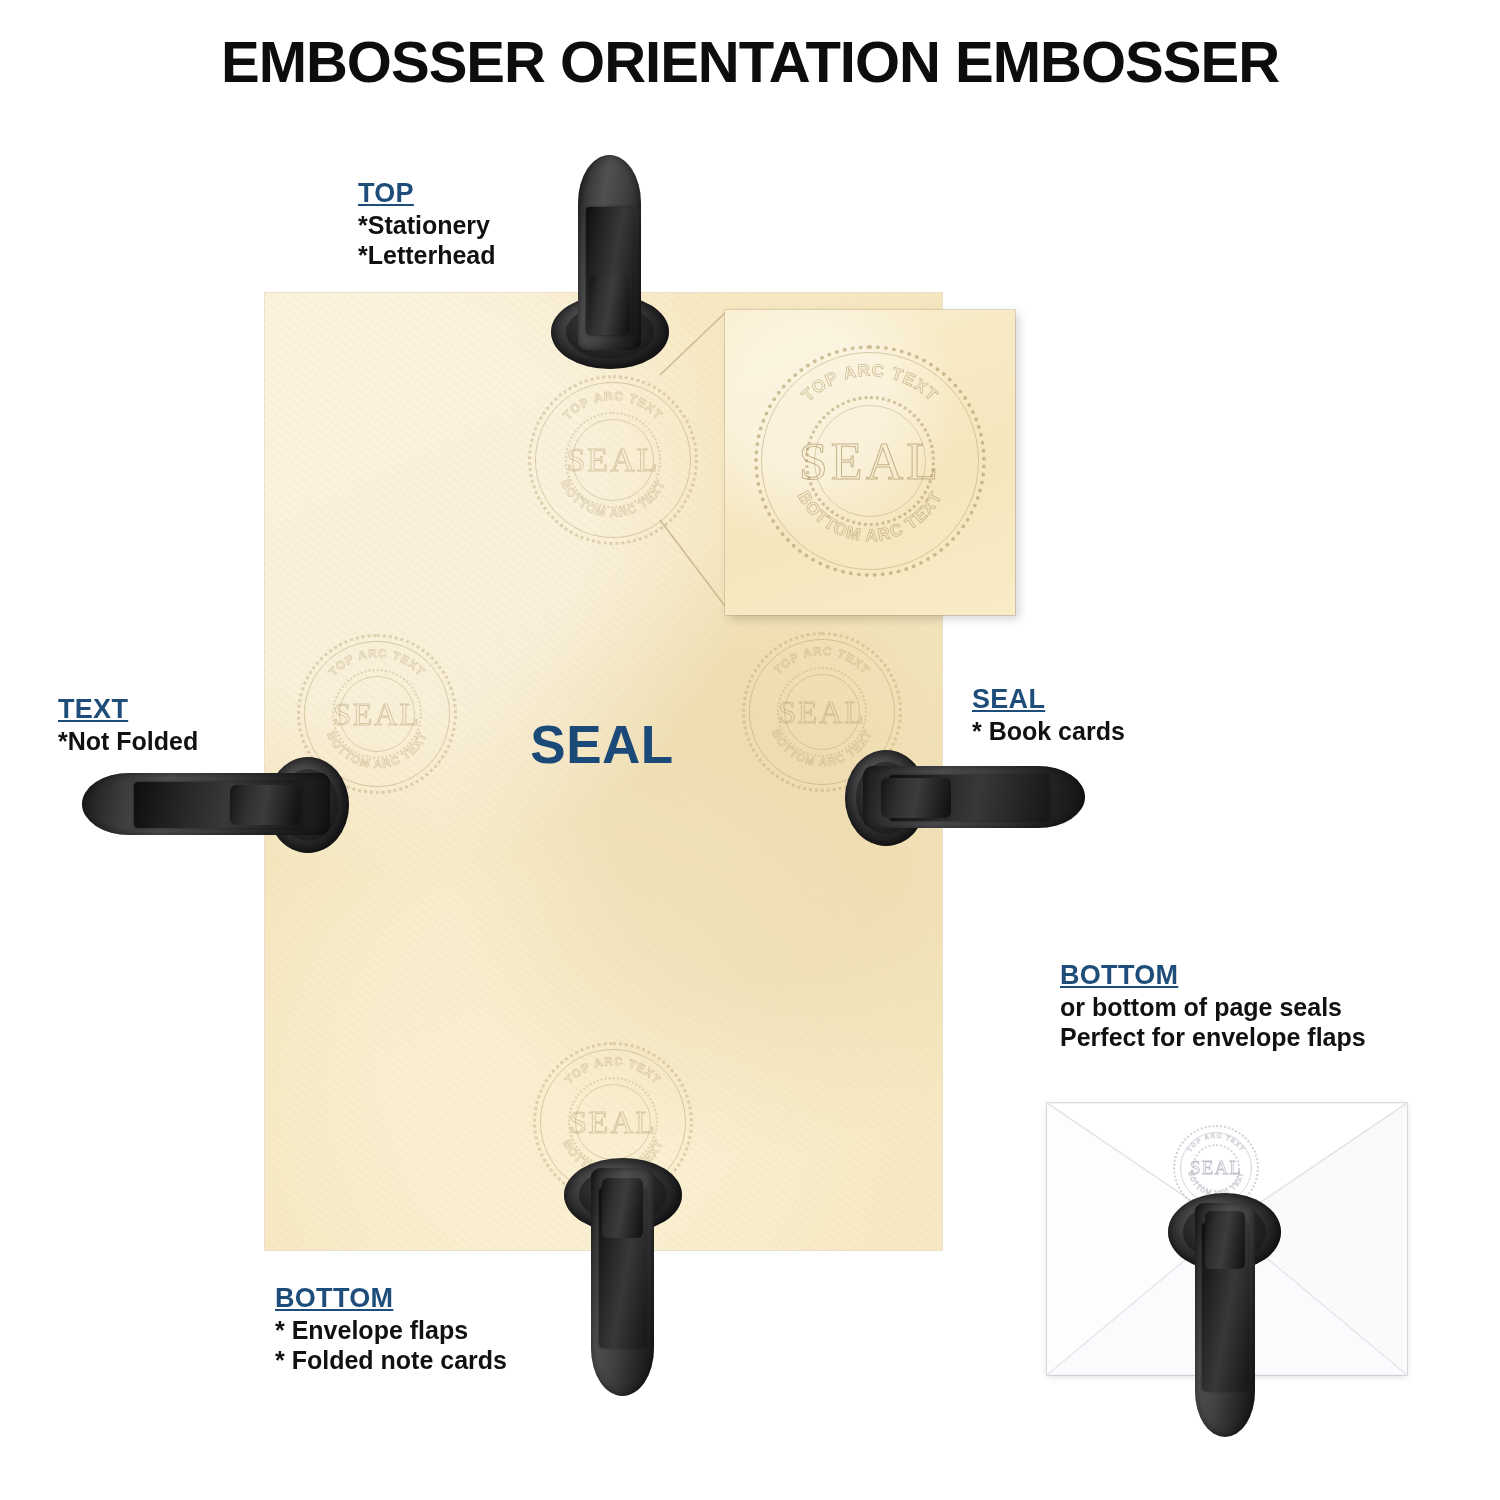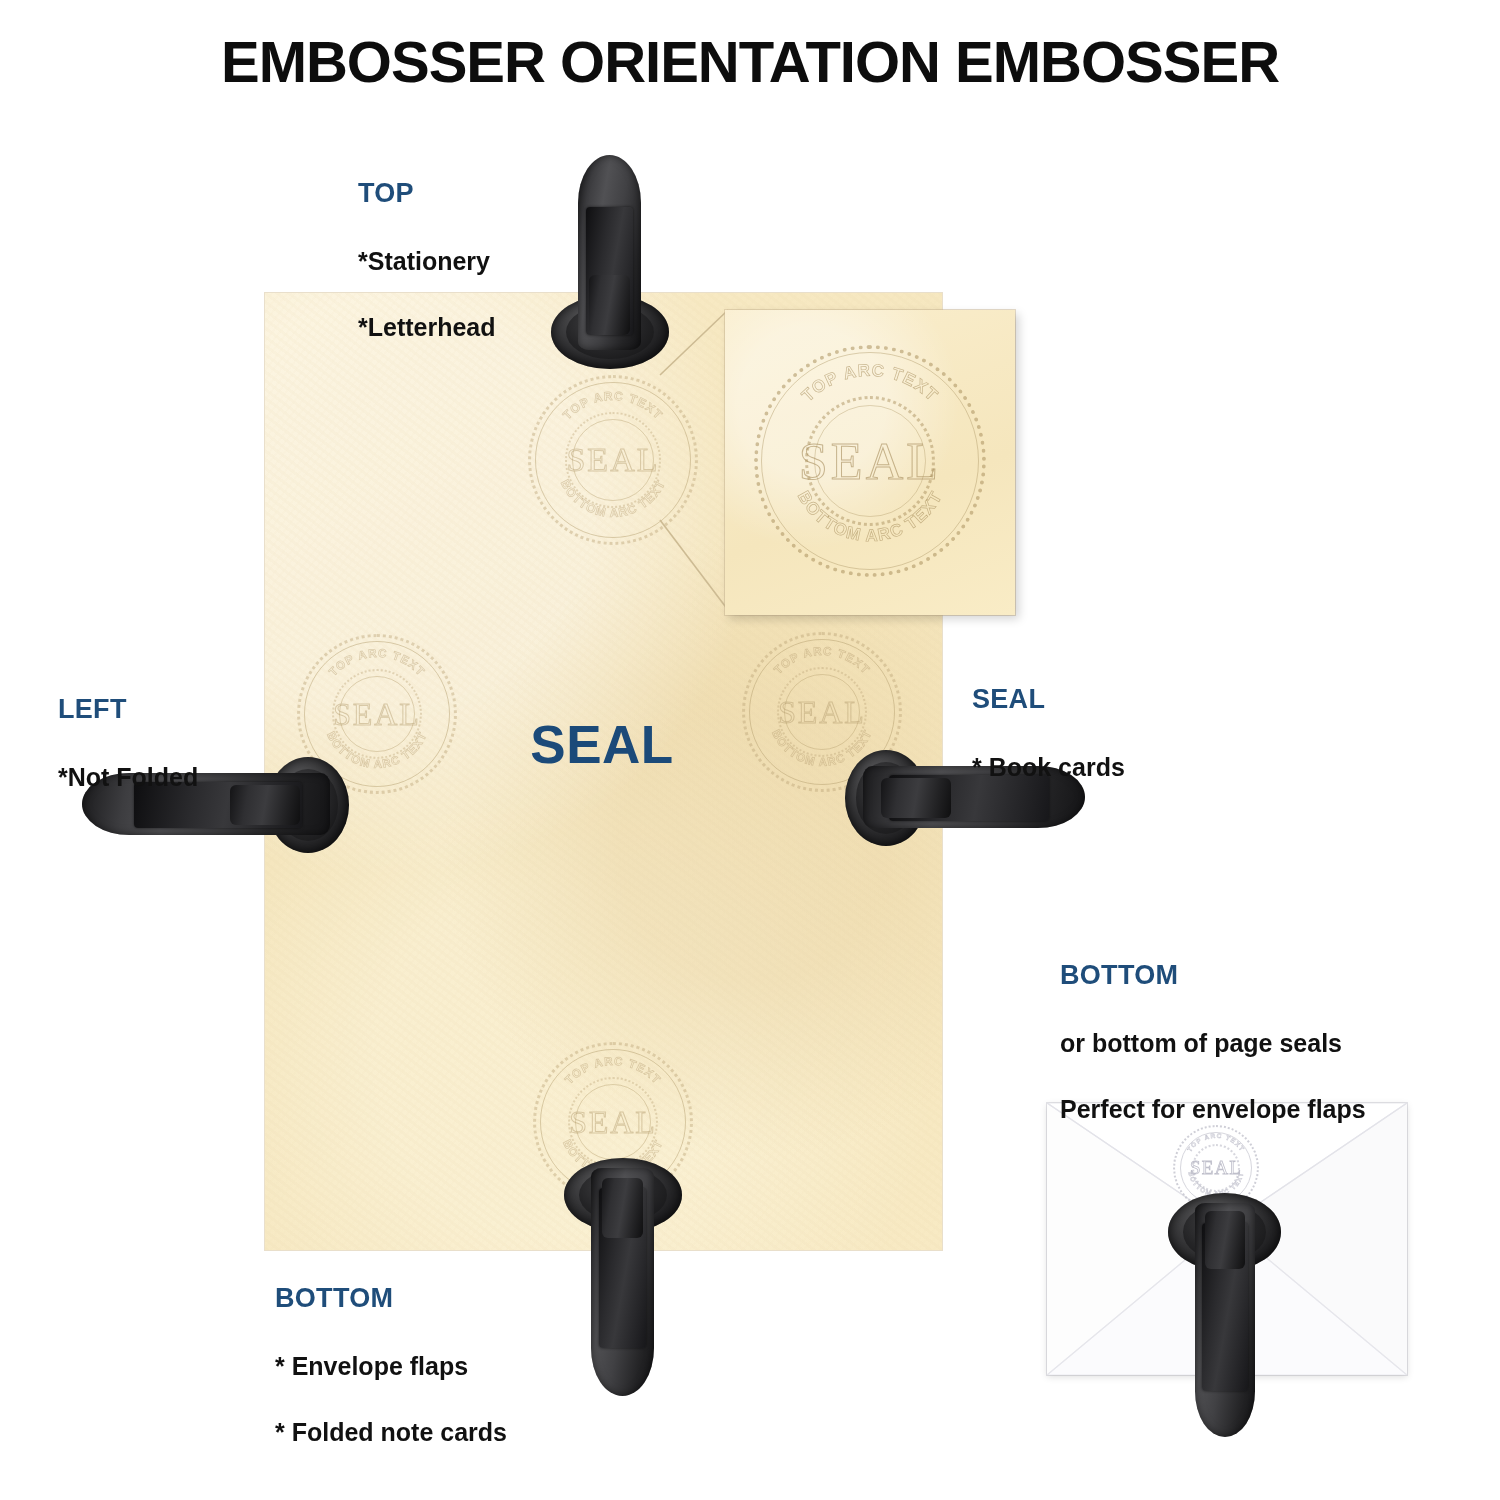--- a/index.html
+++ b/index.html
@@ -82,22 +82,22 @@
   .center-caption{
     position:absolute;left:352px;top:718px;width:500px;text-align:center;
     color:#1b4a79;font-weight:bold;line-height:1.02;letter-spacing:.5px;
     font-family:"Liberation Sans",sans-serif;
   }
   .center-caption .l1{display:block;font-size:53px;}
   .center-caption .l2{display:block;font-size:53px;}
 
   
   .label-block{position:absolute;font-family:"Liberation Sans",sans-serif;}
-  .label-block .hd{font-size:27px;font-weight:bold;color:#1f4d7a;line-height:1.18;letter-spacing:.3px;}
-  .label-block .ln{font-size:25px;font-weight:bold;color:#111;line-height:1.22;white-space:nowrap;margin-top:36px;}
+  .label-block .hd{font-size:27px;font-weight:bold;color:#1f4d7a;line-height:1.18;letter-spacing:.3px;text-decoration:underline;}
+  .label-block .ln{font-size:25px;font-weight:bold;color:#111;line-height:1.22;white-space:nowrap;}
 
   #label-top{left:358px;top:178px;}
   #label-left{left:58px;top:694px;}
   #label-right{left:972px;top:684px;}
   #label-bottom-left{left:275px;top:1283px;}
   #label-bottom-right{left:1060px;top:960px;}
 
   
   .embosser{position:absolute;}
   .emb-base{
@@ -327,21 +327,21 @@
   <div class="emb-neck" style="left:37px;top:26px;width:40px;height:58px;border-radius:6px;"></div>
 </div>
 
 <div class="label-block" id="label-top">
   <div class="hd">TOP</div>
   <div class="ln">*Stationery</div>
   <div class="ln">*Letterhead</div>
 </div>
 
 <div class="label-block" id="label-left">
-  <div class="hd">LEFT</div>
+  <div class="hd">TEXT</div>
   <div class="ln">*Not Folded</div>
 </div>
 
 <div class="label-block" id="label-right">
   <div class="hd">SEAL</div>
   <div class="ln">* Book cards</div>
 </div>
 
 <div class="label-block" id="label-bottom-left">
   <div class="hd">BOTTOM</div>

